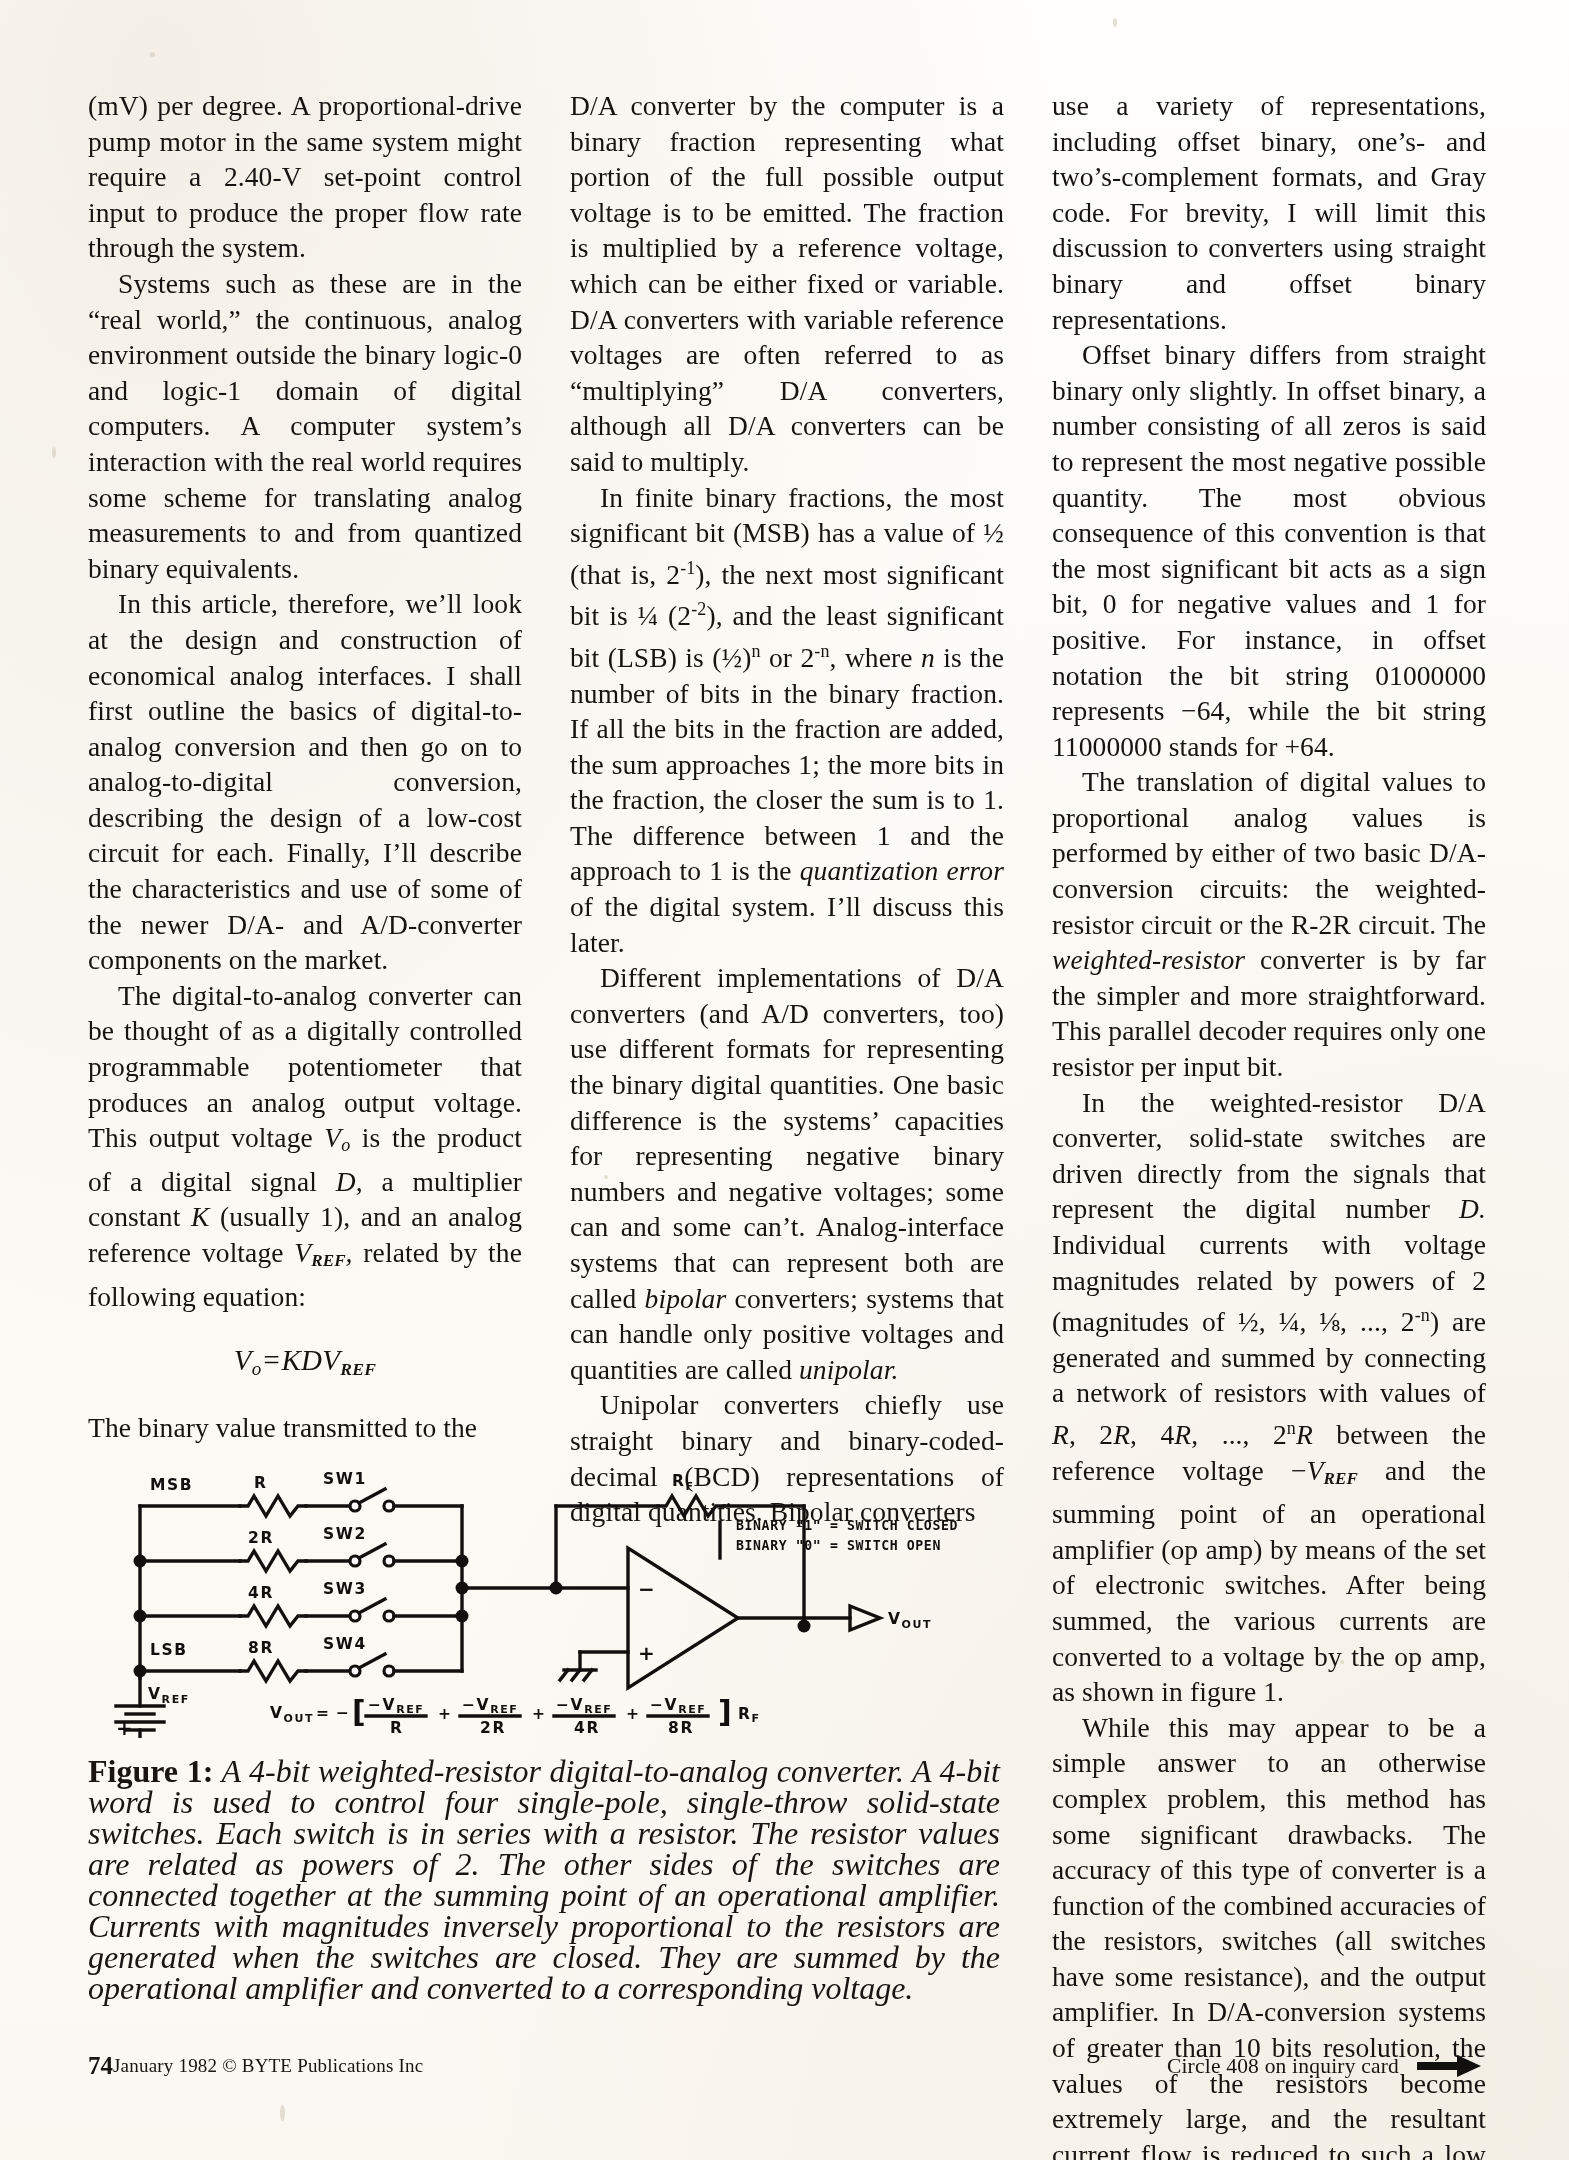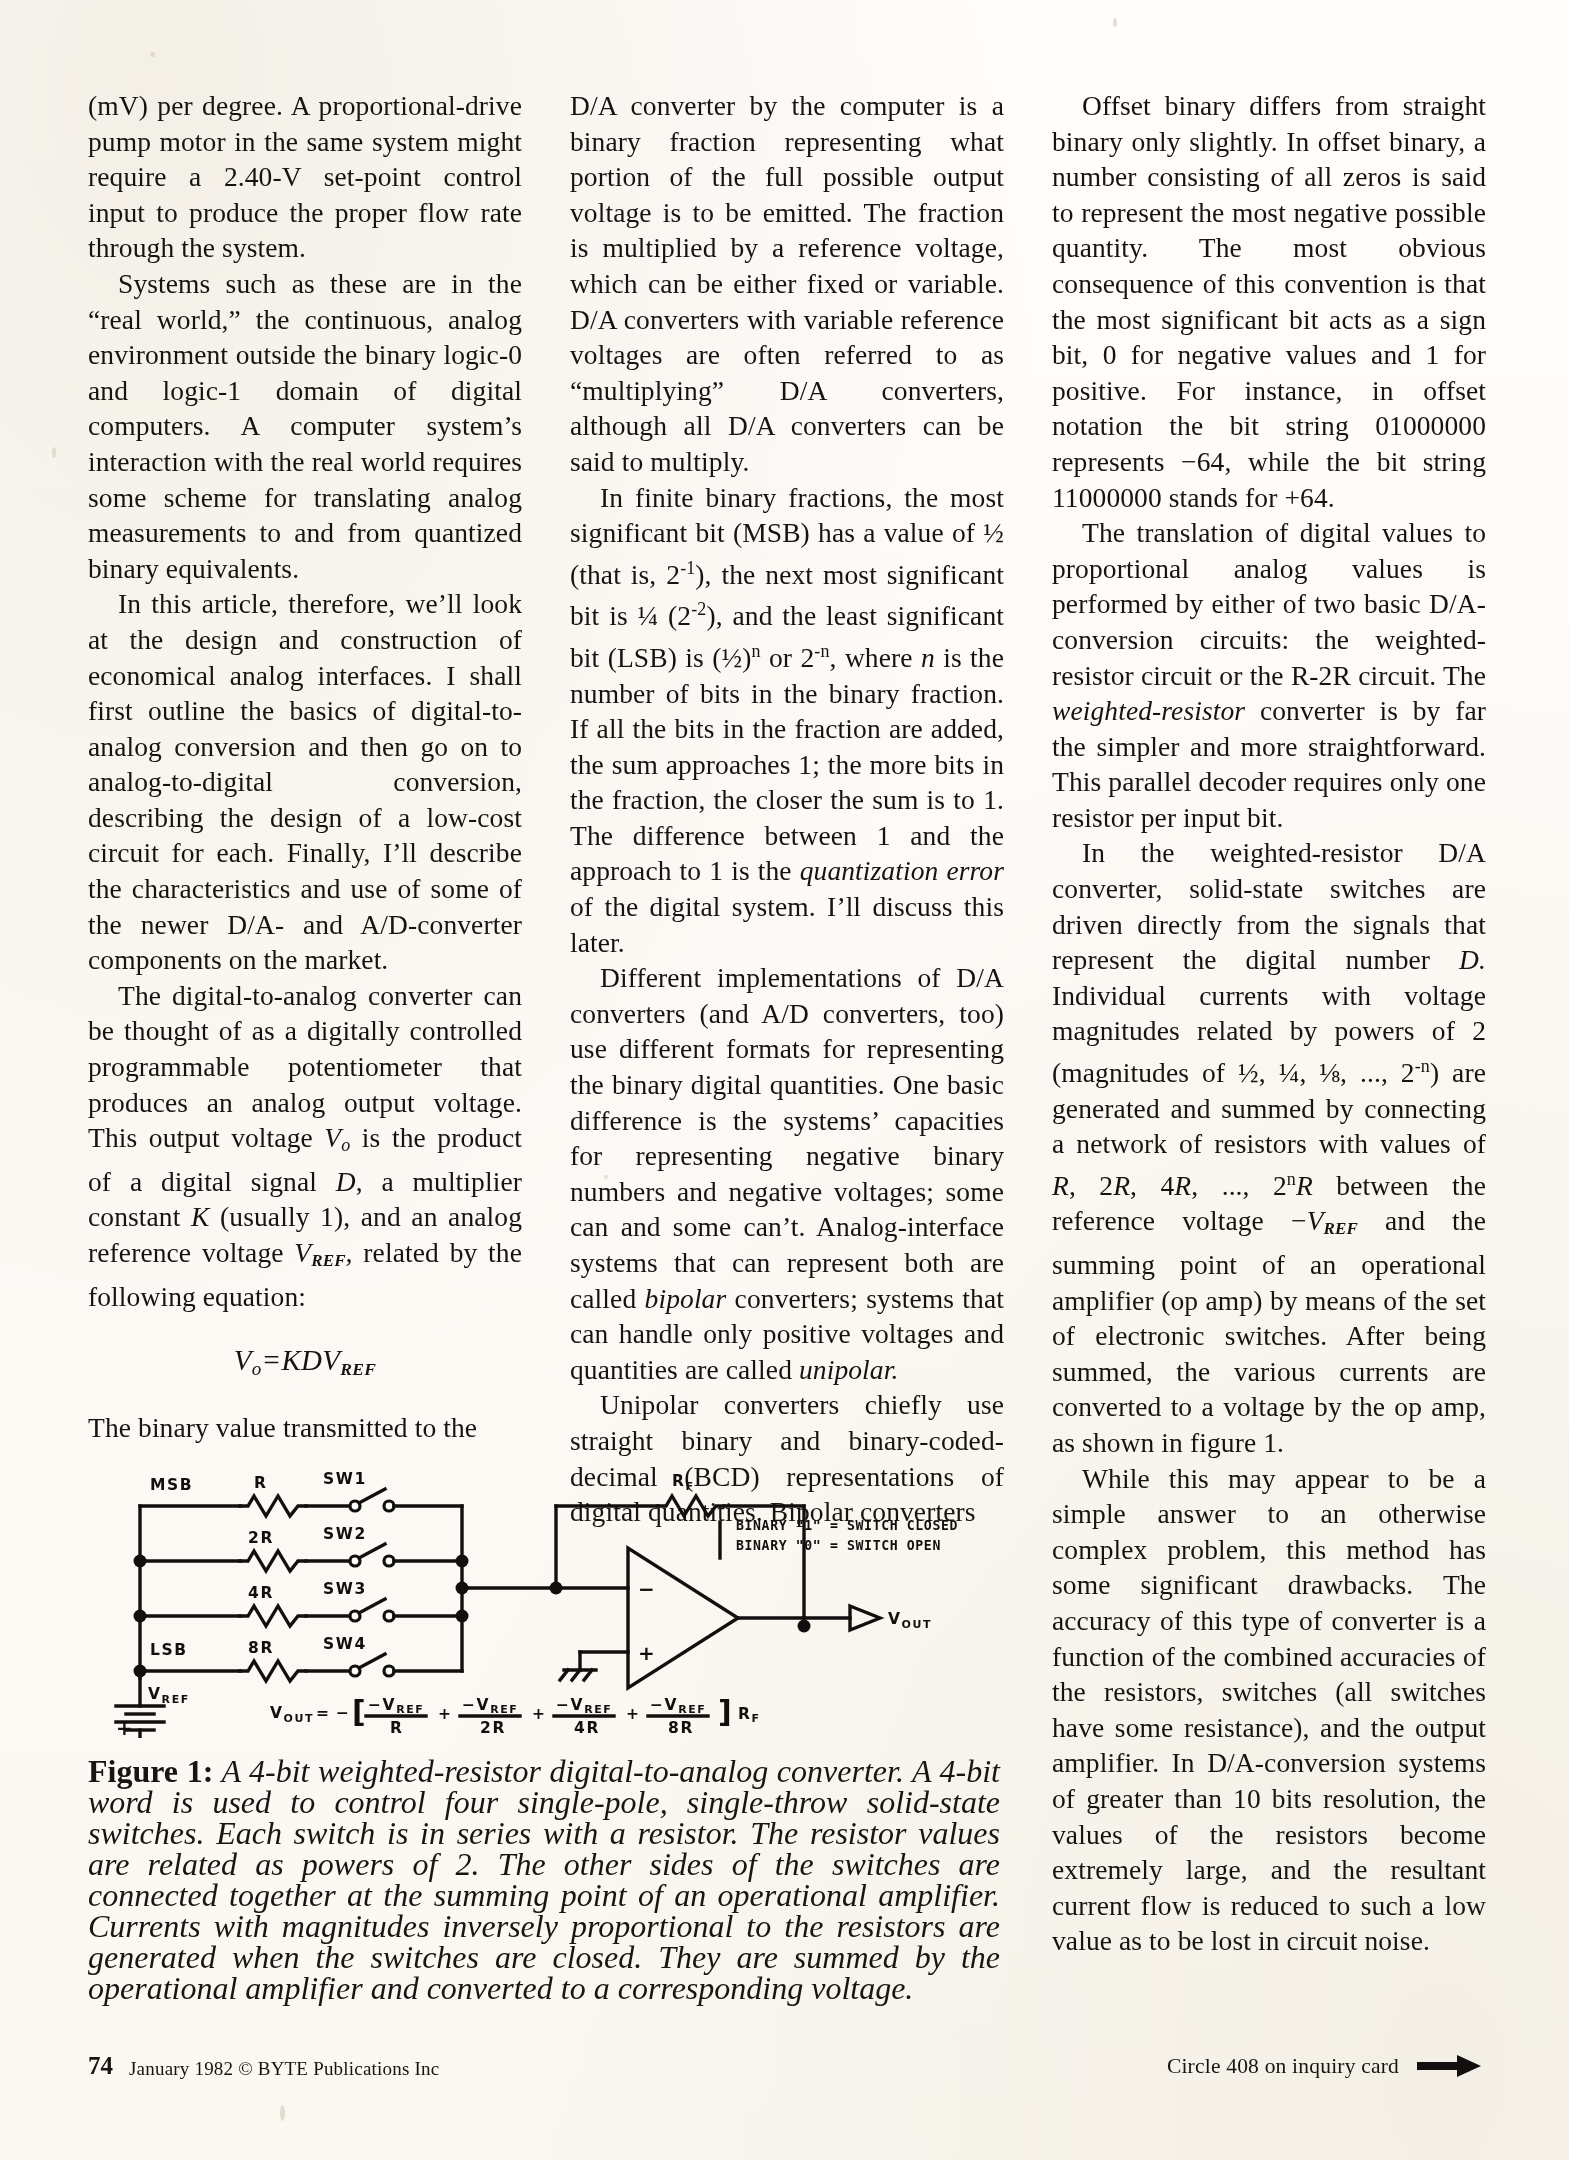--- a/index.html
+++ b/index.html
@@ -117,21 +117,21 @@
   .footer {
     position: absolute;
     left: 88px;
     right: 88px;
     top: 2052px;
     display: flex;
     align-items: center;
     justify-content: space-between;
     font-size: 21px;
   }
-  .footer-left { display: flex; align-items: flex-end; gap: 16px; }
+  .footer-left { display: flex; align-items: center; }
   .pagenum { font-weight: bold; font-size: 25px; }
   .imprint { font-size: 19px; letter-spacing: .2px; }
   .footer-right { display: flex; align-items: center; gap: 18px; }
   .circle-text { font-size: 21.5px; letter-spacing: .2px; }
   .arrow-ico { display: block; }
 
   .specks span {
     position: absolute;
     background: #cfc6b4;
     border-radius: 50%;
@@ -173,20 +173,21 @@
       <p class="body noindent">D/A converter by the computer is a binary fraction representing what portion of the full possible output voltage is to be emitted. The fraction is multiplied by a reference voltage, which can be either fixed or variable. D/A converters with variable reference voltages are often referred to as “multiplying” D/A converters, although all D/A converters can be said to multiply.</p>
 
       <p class="body">In finite binary fractions, the most significant bit (MSB) has a value of ½ (that is, 2<span class="sup">-1</span>), the next most significant bit is ¼ (2<span class="sup">-2</span>), and the least significant bit (LSB) is (½)<span class="sup">n</span> or 2<span class="sup">-n</span>, where <i class="it">n</i> is the number of bits in the binary fraction. If all the bits in the fraction are added, the sum approaches 1; the more bits in the fraction, the closer the sum is to 1. The difference between 1 and the approach to 1 is the <i class="it">quantization error</i> of the digital system. I’ll discuss this later.</p>
 
       <p class="body">Different implementations of D/A converters (and A/D converters, too) use different formats for representing the binary digital quantities. One basic difference is the systems’ capacities for representing negative binary numbers and negative voltages; some can and some can’t. Analog-interface systems that can represent both are called <i class="it">bipolar</i> converters; systems that can handle only positive voltages and quantities are called <i class="it">unipolar.</i></p>
 
       <p class="body">Unipolar converters chiefly use straight binary and binary-coded-decimal (BCD) representations of digital quantities. Bipolar converters</p>
     </div>
 
     <div class="col c3">
+      <p class="body noindent">use a variety of representations, including offset binary, one’s- and two’s-complement formats, and Gray code. For brevity, I will limit this discussion to converters using straight binary and offset binary representations.</p>
       <p class="body">Offset binary differs from straight binary only slightly. In offset binary, a number consisting of all zeros is said to represent the most negative possible quantity. The most obvious consequence of this convention is that the most significant bit acts as a sign bit, 0 for negative values and 1 for positive. For instance, in offset notation the bit string 01000000 represents −64, while the bit string 11000000 stands for +64.</p>
 
       <p class="body">The translation of digital values to proportional analog values is performed by either of two basic D/A-conversion circuits: the weighted-resistor circuit or the R-2R circuit. The <i class="it">weighted-resistor</i> converter is by far the simpler and more straightforward. This parallel decoder requires only one resistor per input bit.</p>
 
       <p class="body">In the weighted-resistor D/A converter, solid-state switches are driven directly from the signals that represent the digital number <i class="it">D.</i> Individual currents with voltage magnitudes related by powers of 2 (magnitudes of ½, ¼, ⅛, ..., 2<span class="sup">-n</span>) are generated and summed by connecting a network of resistors with values of <i class="it">R</i>, 2<i class="it">R</i>, 4<i class="it">R</i>, ..., 2<span class="sup">n</span><i class="it">R</i> between the reference voltage −<i class="it">V<span class="subb">REF</span></i> and the summing point of an operational amplifier (op amp) by means of the set of electronic switches. After being summed, the various currents are converted to a voltage by the op amp, as shown in figure 1.</p>
 
       <p class="body">While this may appear to be a simple answer to an otherwise complex problem, this method has some significant drawbacks. The accuracy of this type of converter is a function of the combined accuracies of the resistors, switches (all switches have some resistance), and the output amplifier. In D/A-conversion systems of greater than 10 bits resolution, the values of the resistors become extremely large, and the resultant current flow is reduced to such a low value as to be lost in circuit noise.</p>
     </div>
   </div>
 

